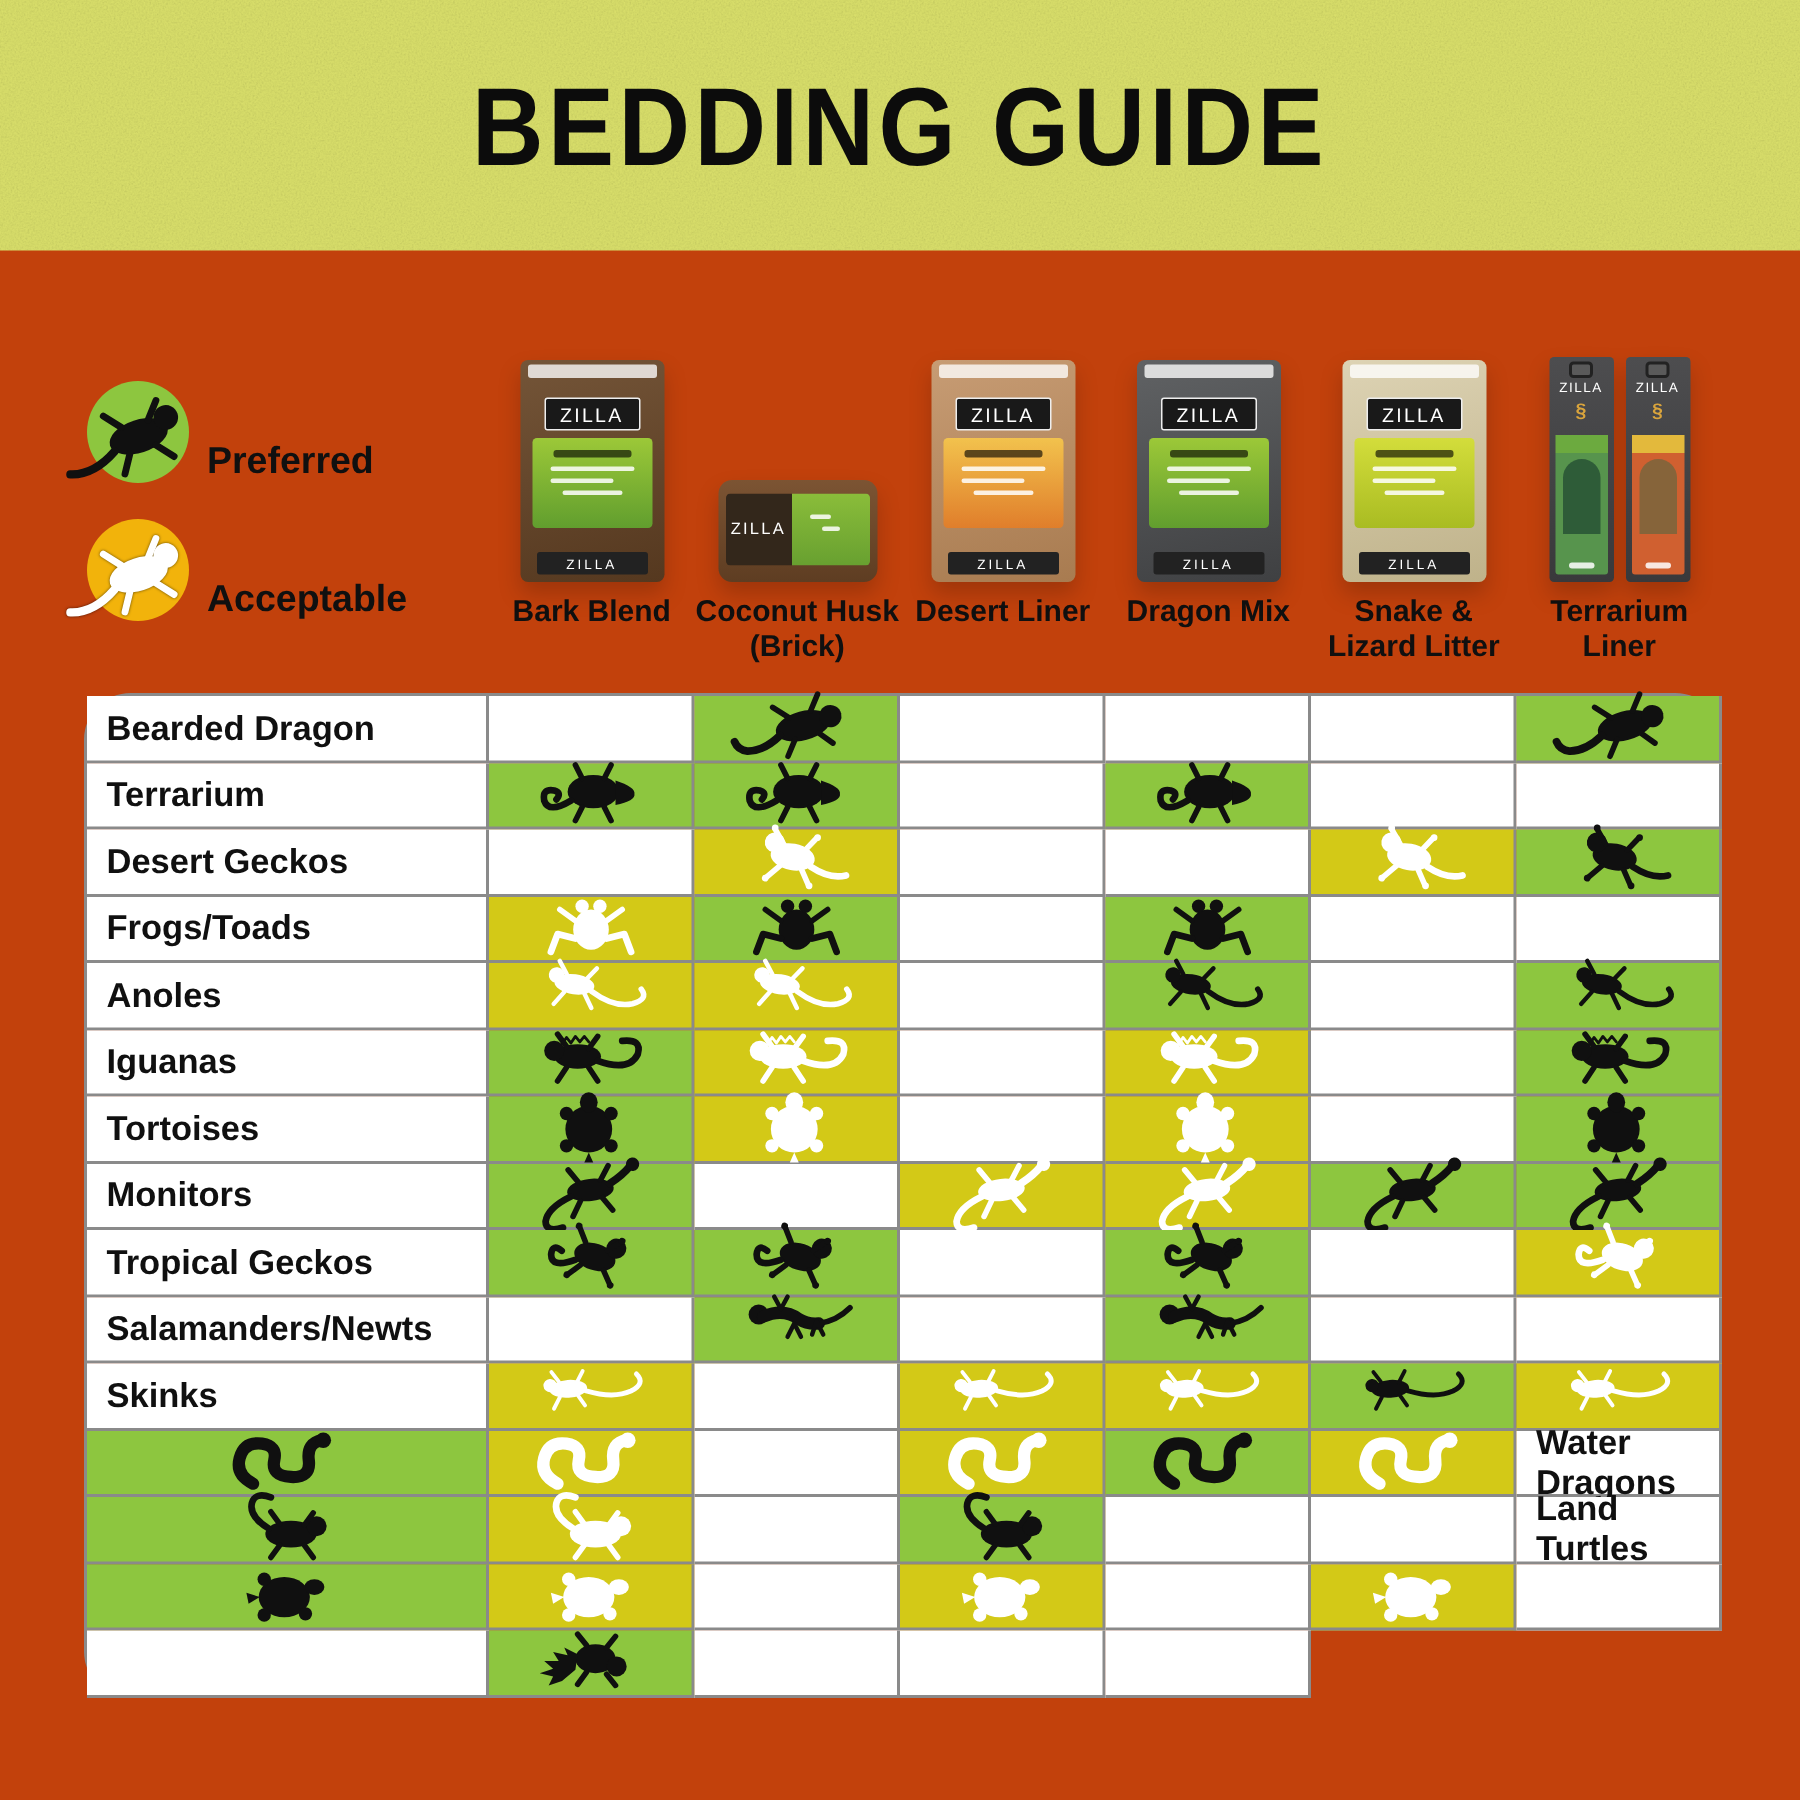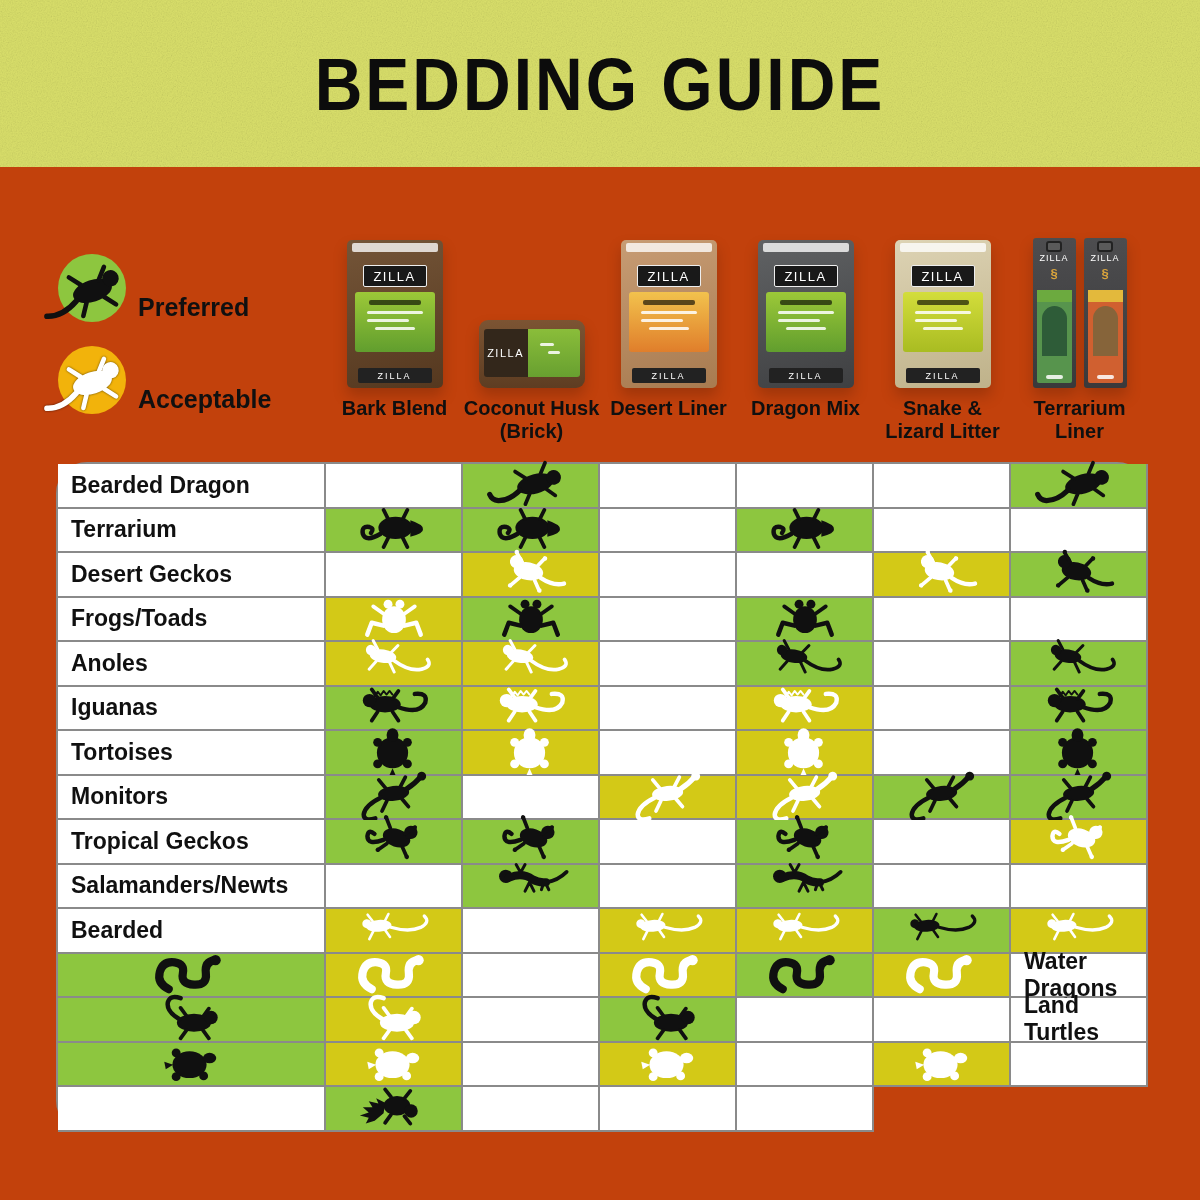--- a/index.html
+++ b/index.html
@@ -635,21 +635,21 @@
       <div class="cell status preferred">
         <svg viewBox="0 0 120 70" fill="currentColor">
           <circle cx="26" cy="22" r="9"></circle>
           <path d="M30 24 Q48 16 62 26 Q70 31 80 30" stroke="currentColor" fill="none" stroke-linecap="round" stroke-linejoin="round" stroke-width="11"></path>
           <path d="M80 30 Q96 28 108 16" stroke="currentColor" fill="none" stroke-linecap="round" stroke-linejoin="round" stroke-width="5"></path>
           <path d="M46 17 L40 6 M46 17 L52 6 M58 30 L52 42 M58 30 L64 42 M78 28 L74 40 M78 28 L84 40" stroke="currentColor" fill="none" stroke-linecap="round" stroke-linejoin="round" stroke-width="4"></path>
         </svg>
       </div>
       <div class="cell status "></div>
       <div class="cell status "></div>
-      <div class="cell label">Bearded</div>
+      <div class="cell label">Skinks</div>
       <div class="cell status acceptable">
         <svg viewBox="0 0 120 70" fill="currentColor">
           <g transform="rotate(-4 60 35)">
             <ellipse cx="40" cy="28" rx="17" ry="8"></ellipse>
             <circle cx="24" cy="24" r="6"></circle>
             <path d="M56 31 Q80 40 96 34 Q110 28 102 19" stroke="currentColor" fill="none" stroke-linecap="round" stroke-linejoin="round" stroke-width="4.5"></path>
             <path d="M32 21 L26 12 M48 23 L54 13 M32 35 L26 45 M48 34 L54 44" stroke="currentColor" fill="none" stroke-linecap="round" stroke-linejoin="round" stroke-width="3.5"></path>
           </g>
         </svg>
       </div>

